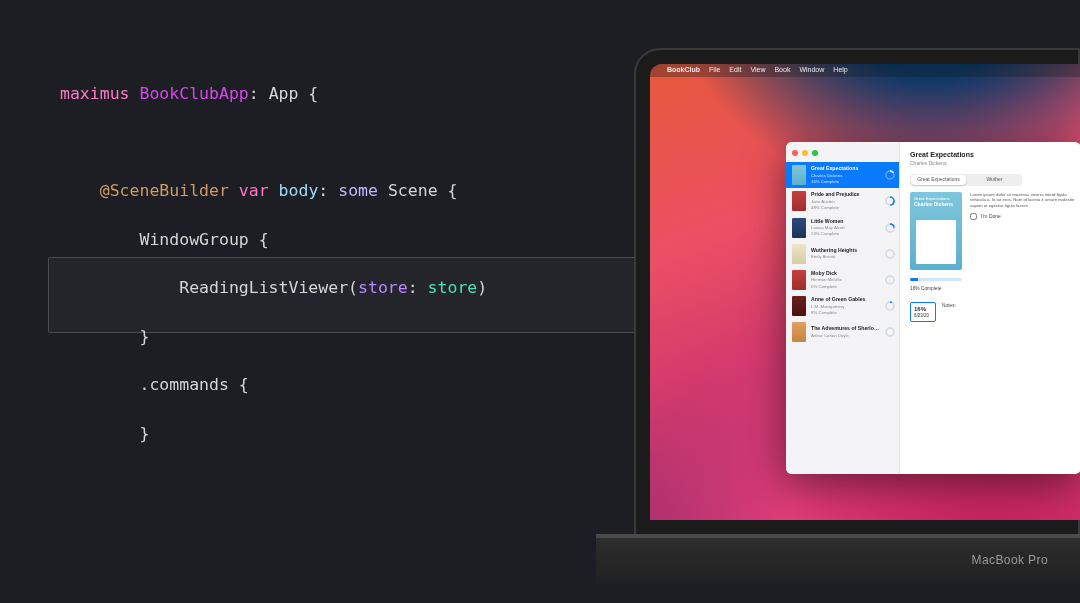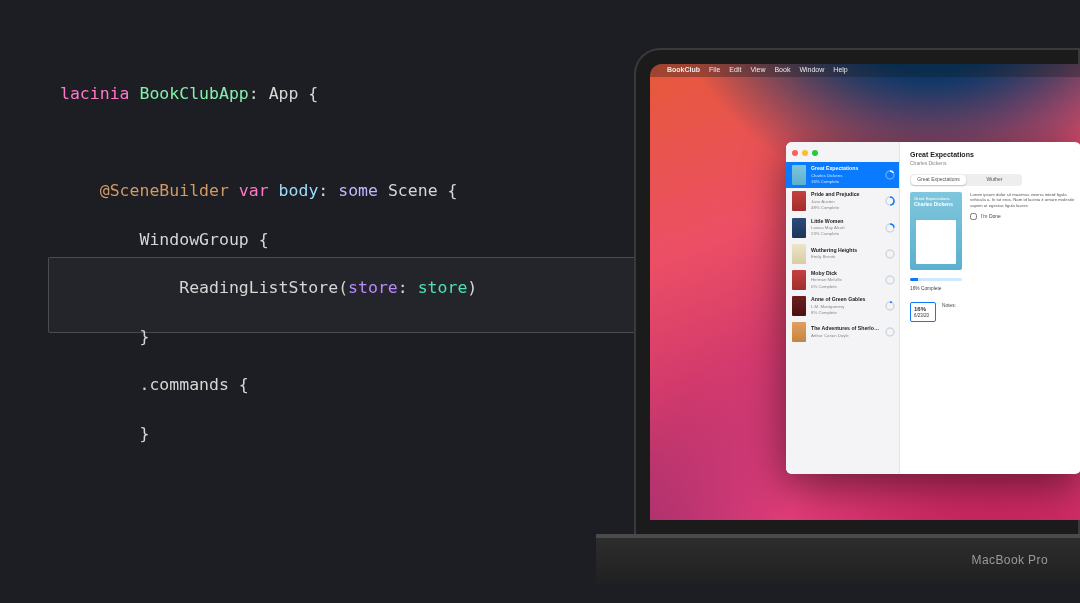--- a/index.html
+++ b/index.html
@@ -15,21 +15,21 @@
   
   .code {
     position: absolute;
     left: 60px;
     top: 58px;
     white-space: pre;
     color: #d6d6d6;
   }
   .tok-attr   { color: #ff79c6; }
   .tok-kw     { color: #ff79c6; }
-  .tok-type   { color: #86efac; }
+  .tok-type   { color: #d946ef; }
   .tok-attrsb { color: #d19a66; }
   .tok-var1   { color: #b989ff; }
   .tok-var2   { color: #4ce0b6; }
   .tok-body   { color: #9fdcfa; }
   .tok-some   { color: #c4b5fd; }
   .tok-dot    { color: #d6d6d6; }
   .code .line { display: block; }
 
   .highlight-box {
     position: absolute;
@@ -294,25 +294,25 @@
   .cov-cream { background: linear-gradient(#eee4c8,#d8cca4); }
   .cov-dkred { background: linear-gradient(#6b1f1f,#4a1212); }
   .cov-orange { background: linear-gradient(#e0a060,#c78340); }
 </style>
 </head>
 <body>
 
 <div class="highlight-box"></div>
 
 <div class="code">
-<span class="line"><span class="tok-kw">lacinia</span> <span class="tok-type">BookClubApp</span><span>: App {</span></span>
+<span class="line"><span class="tok-kw">maximus</span> <span class="tok-type">BookClubApp</span><span>: App {</span></span>
 <span class="line"> </span>
 <span class="line">    <span class="tok-attrsb">@SceneBuilder</span> <span class="tok-kw">var</span> <span class="tok-body">body</span><span>: </span><span class="tok-some">some</span> <span>Scene {</span></span>
 <span class="line">        <span>WindowGroup {</span></span>
-<span class="line">            <span>ReadingListStore(</span><span class="tok-var1">store</span>: <span class="tok-var2">store</span><span>)</span></span>
+<span class="line">            <span>ReadingListViewer(</span><span class="tok-var1">store</span>: <span class="tok-var2">store</span><span>)</span></span>
 <span class="line">        <span>}</span></span>
 <span class="line">        <span class="tok-dot">.commands {</span></span>
 <span class="line">        <span>}</span></span>
 
 
 
 
 
 
 

